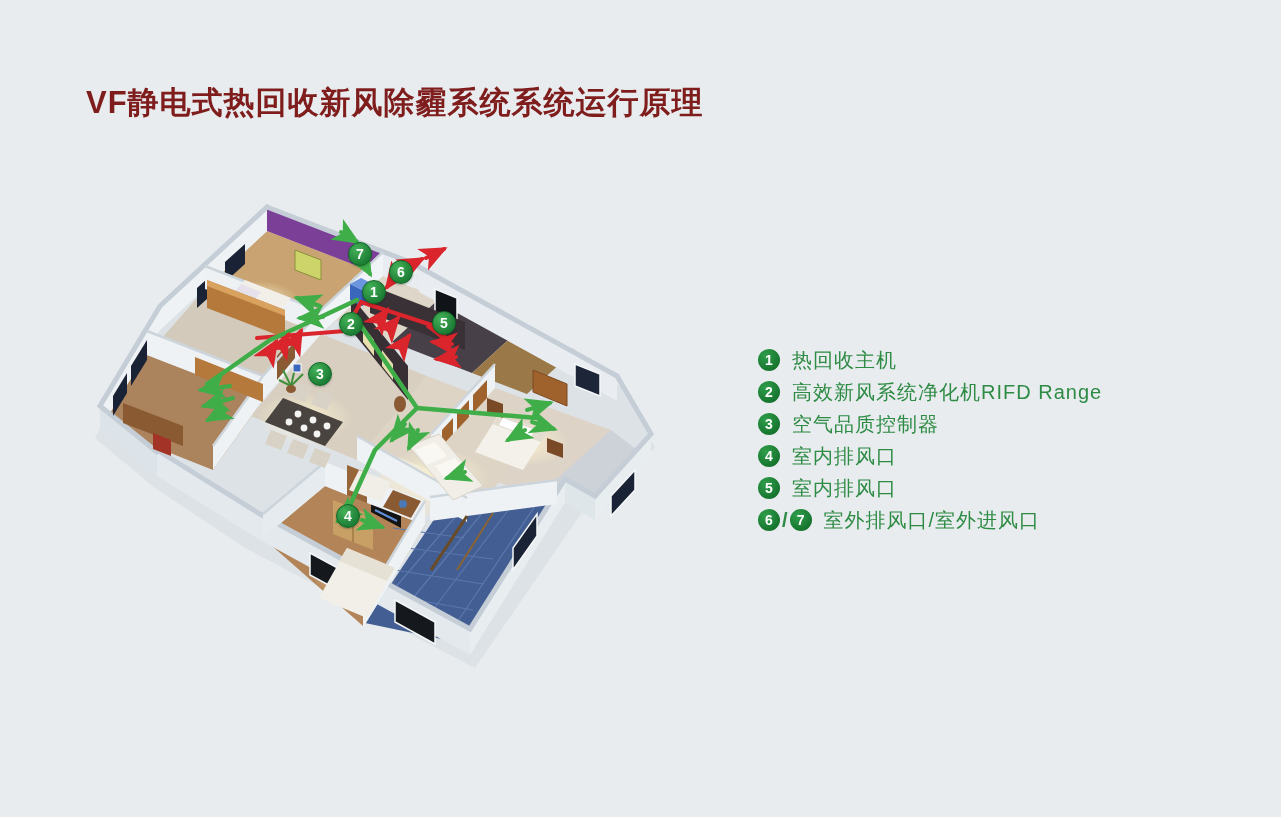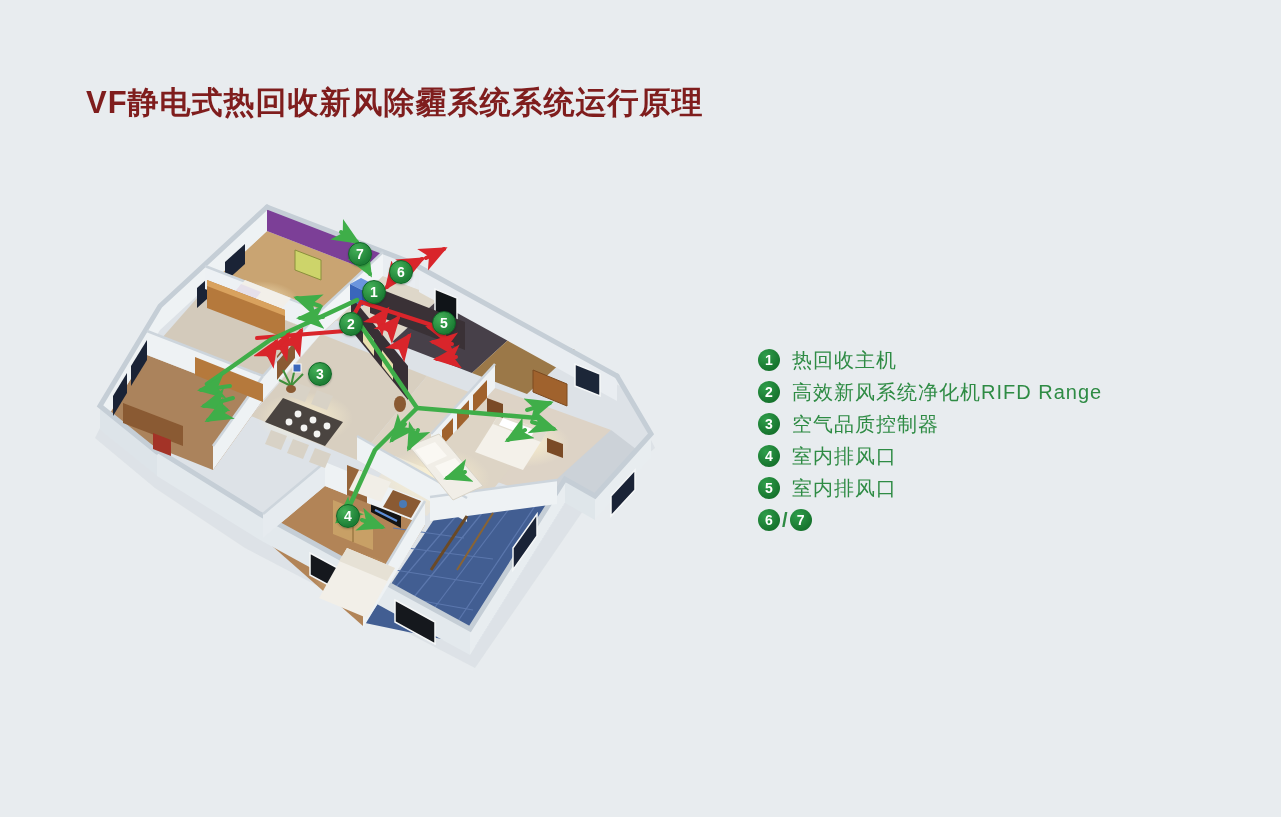--- a/index.html
+++ b/index.html
@@ -317,14 +317,15 @@
     <span class="legend-label">室内排风口</span>
   </div>
   <div class="legend-row">
     <span class="badge">5</span>
     <span class="legend-label">室内排风口</span>
   </div>
   <div class="legend-row">
     <span class="badge">6</span>
     <span class="slash">/</span>
     <span class="badge">7</span>
+    <span class="legend-label">室外排风口/室外进风口</span>
   </div>
 </div>
 
 </body></html>

